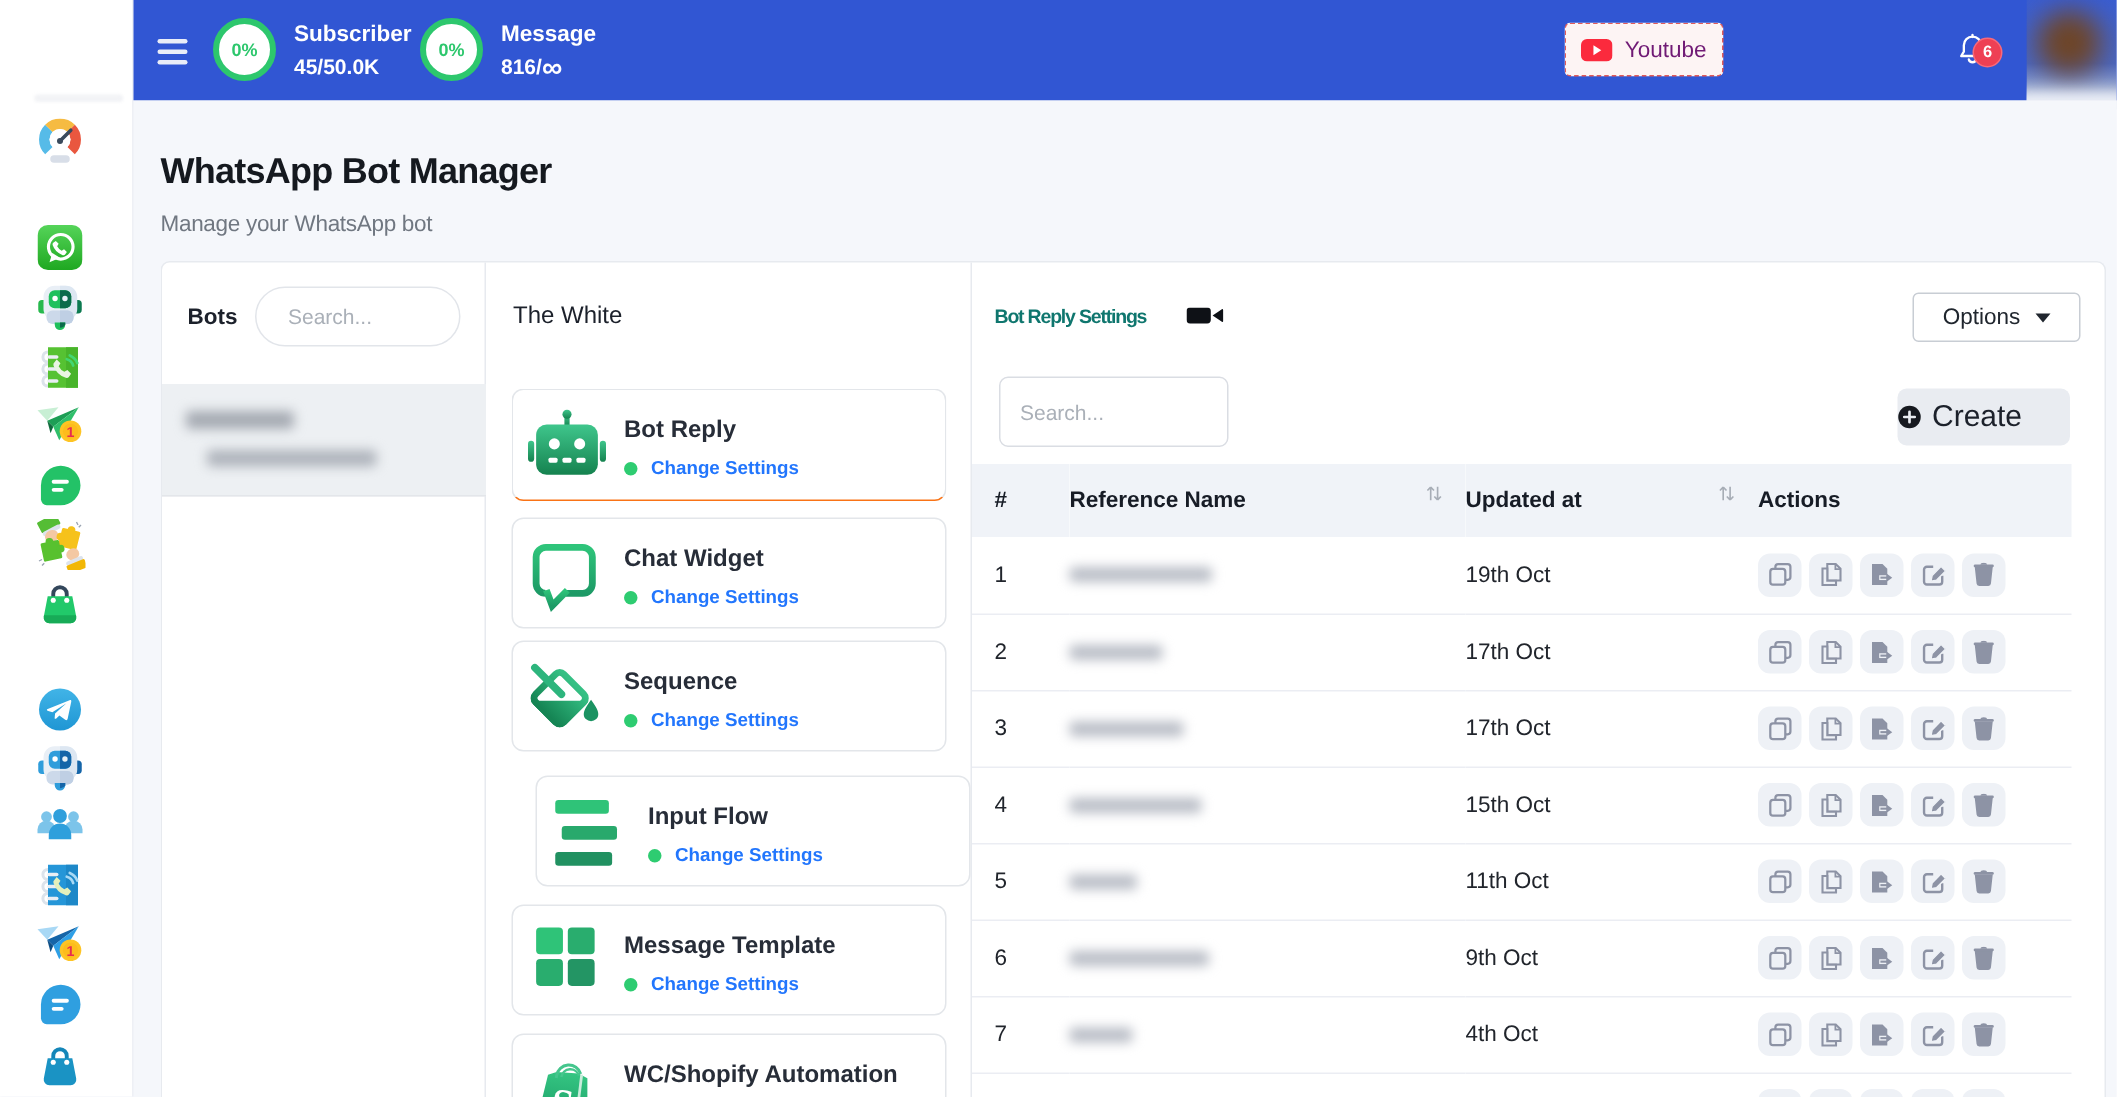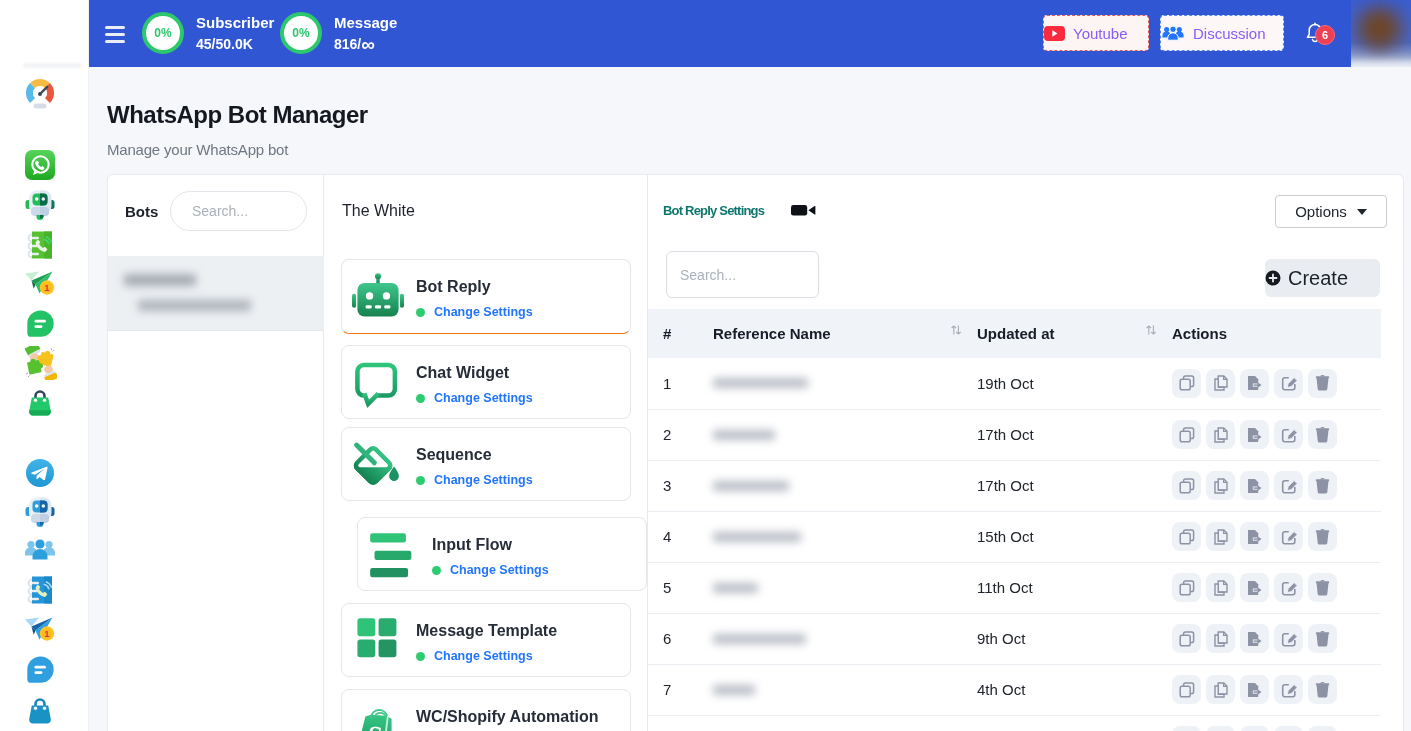--- a/index.html
+++ b/index.html
@@ -7,21 +7,21 @@
 .navbar { position:absolute; left:88px; top:0; width:1323px; height:67px; background:#3156d3; }
 .sidebar { position:absolute; left:0; top:0; width:88px; height:731px; background:#ffffff; z-index:5; box-shadow:1px 0 0 #eef0f5; }
 .sicon { position:absolute; left:40px; transform:translate(-50%,-50%); }
 
 .burger { position:absolute; left:17px; top:26px; width:20px; height:17px; }
 .burger div { height:2.6px; background:#e9edf8; border-radius:2px; margin-bottom:4.4px; }
 .ring { position:absolute; width:42px; height:42px; border-radius:50%; background:#fff; border:4px solid #2dc76d; top:12px; display:flex; align-items:center; justify-content:center; font-size:12px; font-weight:bold; color:#2dc76d; }
 .nstat { position:absolute; top:14px; color:#fff; }
 .nstat .l1 { font-size:15px; font-weight:bold; margin-bottom:5px; }
 .nstat .l2 { font-size:14px; font-weight:bold; }
-.nbtn { position:absolute; top:15px; height:36px; background:#fff; border-radius:4px; display:flex; align-items:center; justify-content:flex-start; font-size:15px; color:#8b5cf6; font-weight:500; }
+.nbtn { position:absolute; top:15px; height:36px; background:#fff; border-radius:4px; display:flex; align-items:center; justify-content:center; font-size:15px; color:#701a75; font-weight:500; }
 .yt { left:955px; width:106px; border:1px dashed #e15b5b; background:#fdf4f4; }
 .disc { left:1072px; width:124px; border:1px dashed #5a86ef; background:#fdf7f7; }
 .bell { position:absolute; left:1217px; top:21px; }
 .badge6 { position:absolute; left:1227px; top:25px; width:20px; height:20px; border-radius:50%; background:#ee4054; color:#fff; font-size:11px; font-weight:bold; display:flex; align-items:center; justify-content:center; border:1px solid #f8697a; }
 .avatarbox { position:absolute; left:1263px; top:0; width:60px; height:73px; overflow:hidden; }
 .avatarbox .bg { position:absolute; inset:0; background:linear-gradient(180deg,#3a5dd0 0%,#4a66c0 58%,#93a3cd 80%,#e7ebf4 97%); }
 .avatarbox .ph { position:absolute; left:7px; top:7px; width:43px; height:43px; border-radius:50%; background:#6e4527; filter:blur(9px); }
 .avatarbox .wh { position:absolute; left:-8px; right:-8px; top:62px; height:14px; background:#edf0f7; filter:blur(5px); }
 
 .main { position:absolute; left:88px; top:67px; width:1323px; height:488px; background:#f5f7fb; }
@@ -77,28 +77,20 @@
     </div>
   <div class="ring" style="left:192px;">0%</div>
   <div class="nstat" style="left:246px;">
       <div class="l1">Message</div>
       <div class="l2">816/<span style="font-size:19px;line-height:14px;vertical-align:-2px;">∞</span></div>
     </div>
   <div class="nbtn yt"><svg width="21" height="15" viewBox="0 0 21 15" style="margin-right:8px;">
         <rect width="21" height="15" rx="4" fill="#fb2a3d"></rect>
         <path d="M8.3 4.2l5.2 3.3-5.2 3.3z" fill="#fff"></path>
       </svg>Youtube</div>
-  <div class="nbtn disc"><svg width="24" height="17" viewBox="0 0 34 24" style="margin-right:8px;">
-        <circle cx="8" cy="6.5" r="3.6" fill="#2276fd"></circle>
-        <path d="M2 17.5v-2.5a6 6 0 0 1 12 0v2.5z" fill="#2276fd"></path>
-        <circle cx="26" cy="6.5" r="3.6" fill="#2276fd"></circle>
-        <path d="M20 17.5v-2.5a6 6 0 0 1 12 0v2.5z" fill="#2276fd"></path>
-        <circle cx="17" cy="6" r="4.6" fill="#2276fd" stroke="#fff" stroke-width="1.4"></circle>
-        <path d="M9.5 21.5v-3a7.5 7.5 0 0 1 15 0v3z" fill="#2276fd" stroke="#fff" stroke-width="1.4"></path>
-      </svg>Discussion</div>
   <div class="bell"><svg width="20" height="23" viewBox="0 0 26 28">
         <path d="M13 3.5a7.5 7.5 0 0 0-7.5 7.5v5.5l-2.3 3.8h19.6l-2.3-3.8V11A7.5 7.5 0 0 0 13 3.5z" fill="none" stroke="#fff" stroke-width="2" stroke-linejoin="round"></path>
         <path d="M13 3.8v-1.8" stroke="#fff" stroke-width="2" stroke-linecap="round"></path>
         <path d="M9.8 23.2a3.3 3.3 0 0 0 6.4 0" fill="none" stroke="#fff" stroke-width="2" stroke-linecap="round"></path>
       </svg></div>
   <div class="badge6">6</div>
   <div class="avatarbox">
       <div class="bg"></div>
       <div class="ph"></div>
       <div class="wh"></div>

